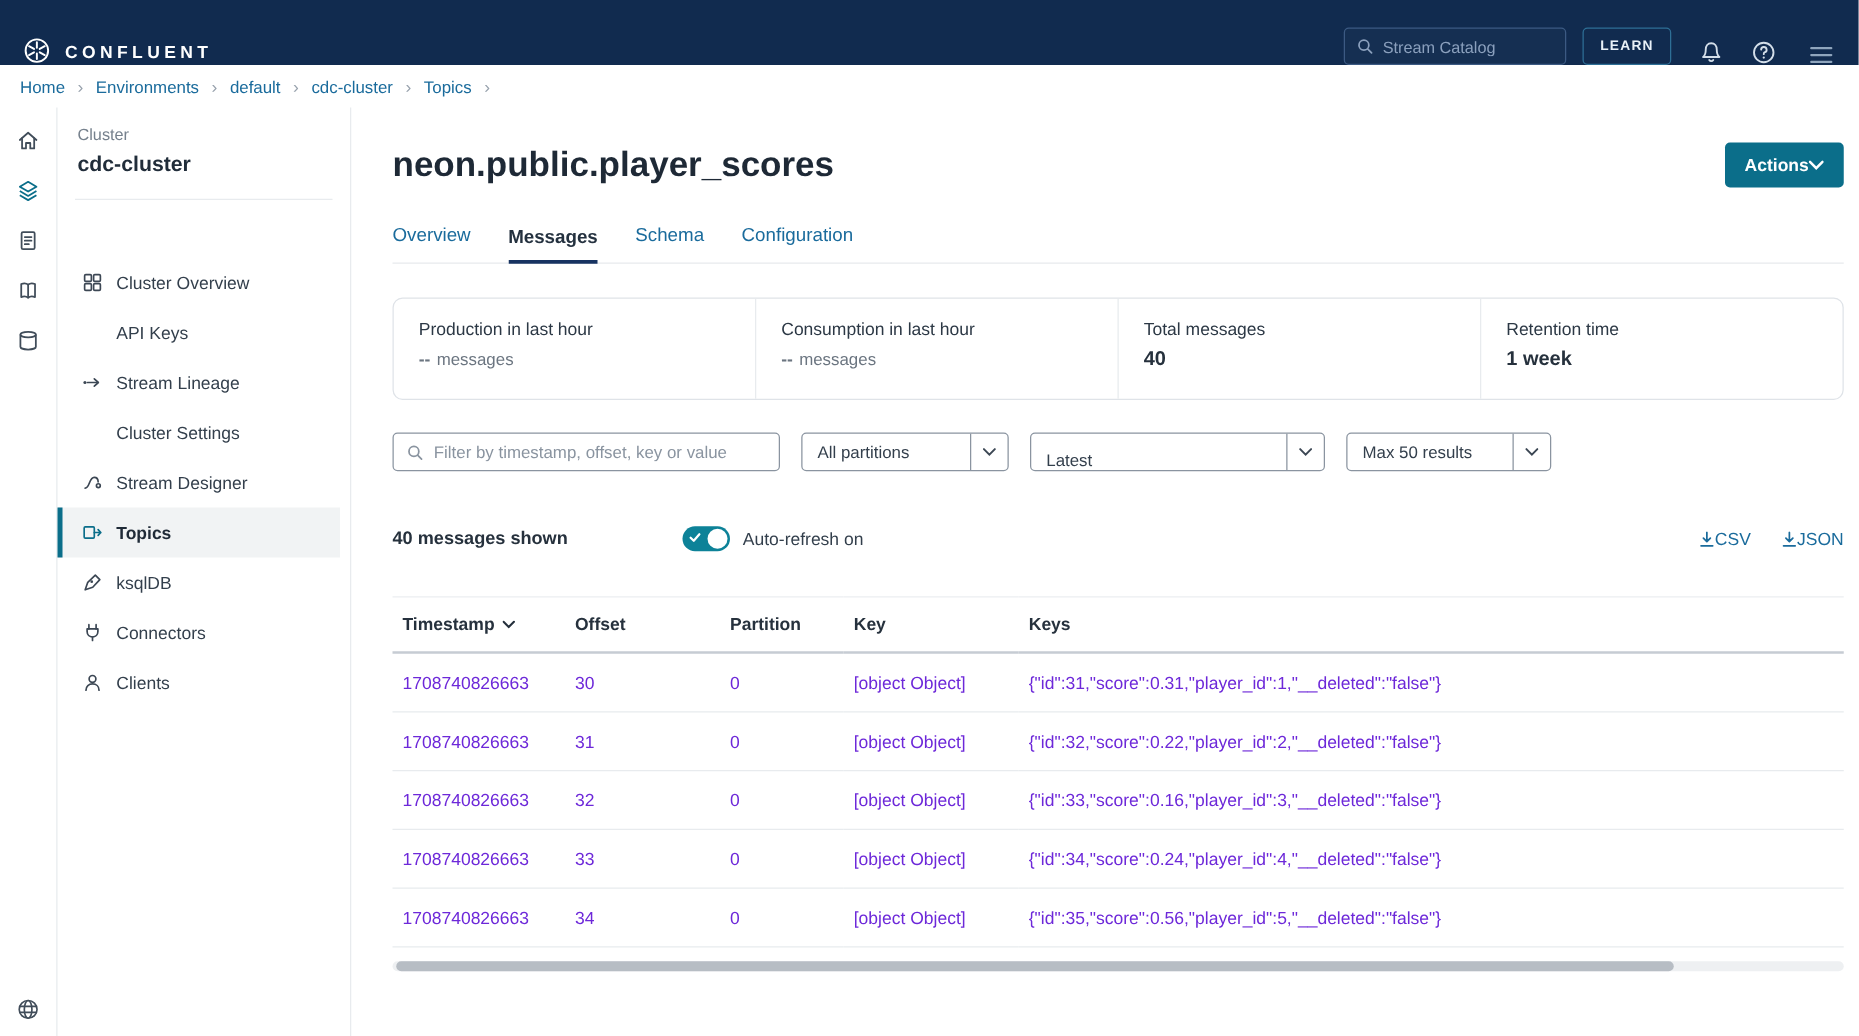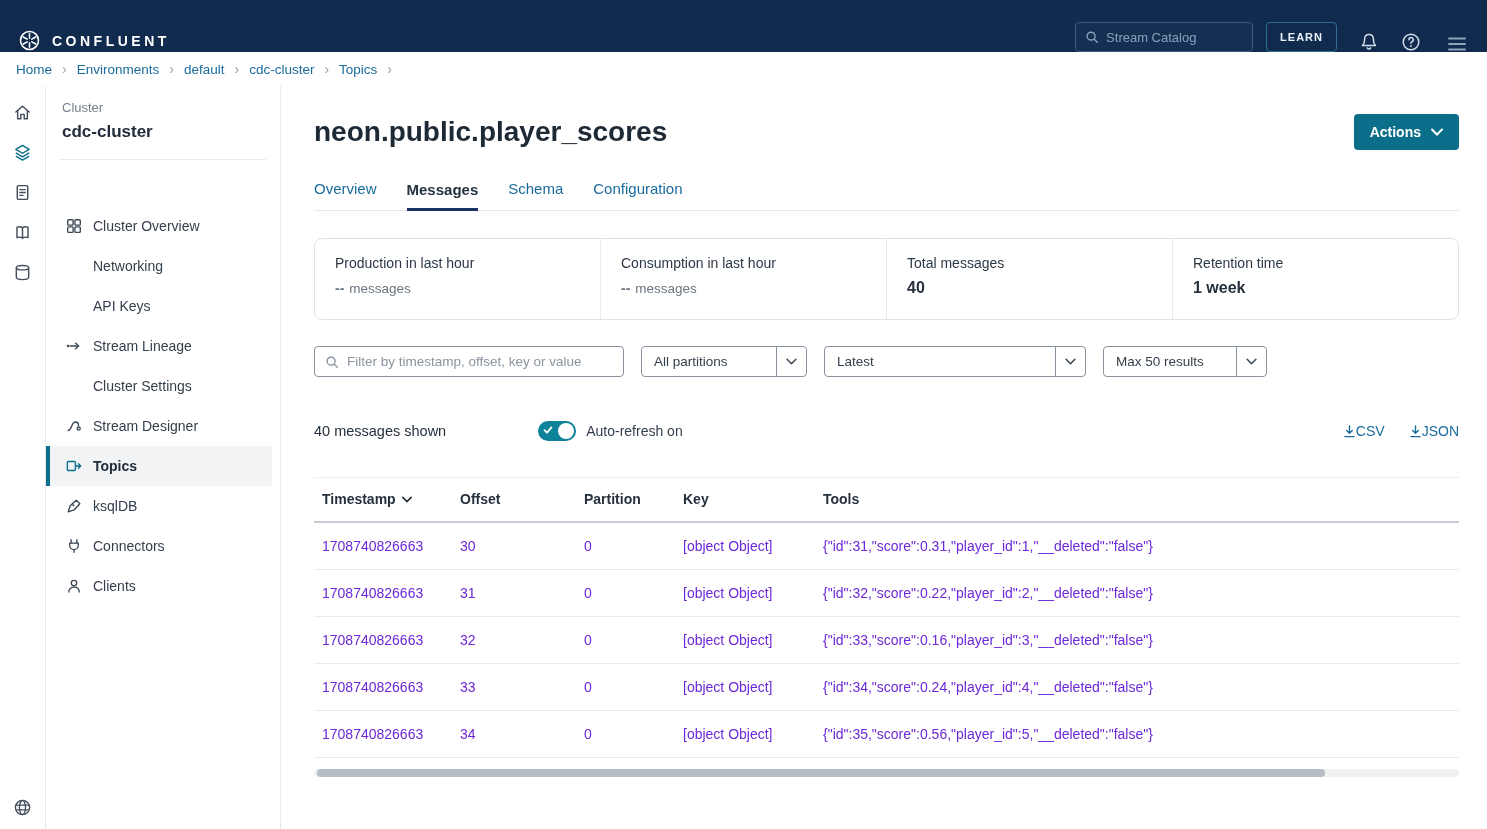--- a/index.html
+++ b/index.html
@@ -49,25 +49,25 @@
   .sb-item.sub { padding-left:47px; }
   .sb-item .ic { width:18px; height:18px; display:flex; color:#3c4754; flex-shrink:0; }
   .sb-item.active { background:#f1f3f4; }
   .sb-item.active::before { content:""; position:absolute; left:0; top:0; bottom:0; width:4px; background:#0b6e8a; }
   .sb-item.active .ic { color:#0b6e8a; }
   .sb-item.active .sb-item-label { font-weight:700; color:#1f2a37; }
   .sb-bottom { margin-top:auto; padding-bottom:0; }
   .sb-bottom .sb-divider { margin-bottom:8px; }
 
   
-  .main { flex:1; padding:0 28px 0 33px; overflow:hidden; }
+  .main { flex:1; padding:0 12px 0 33px; overflow:hidden; }
   .title-row { margin-top:28px; display:flex; align-items:center; justify-content:space-between; }
   .page-title { font-size:28px; font-weight:700; color:#1e2936; }
   .actions-btn { height:36px; padding:0 16px; background:#0b6e8a; color:#fff; border:none; border-radius:4px;
-    font-size:14px; font-weight:700; display:flex; align-items:center; gap:10px; }
+    font-size:14px; font-weight:700; display:flex; align-items:center; }
 
   .tabs { margin-top:30px; display:flex; gap:30px; border-bottom:1px solid #e7eaed; }
   .tab { font-size:15px; color:#1a6b9c; padding-bottom:13px; background:none; border:none; }
   .tab.active { color:#24313f; font-weight:700; padding-bottom:10px; border-bottom:3px solid #173361; margin-bottom:-1px; }
 
   .stats-card { margin-top:27px; border:1px solid #dfe3e8; border-radius:8px; height:82px; display:flex; }
   .stat { flex:1; padding:16px 0 0 20px; border-left:1px solid #e8ebee; }
   .stat:first-child { border-left:none; }
   .stat-label { font-size:14px; color:#2c3845; }
   .stat-value-row { margin-top:8px; }
@@ -78,24 +78,24 @@
   .filter-row { margin-top:26px; display:flex; gap:17px; }
   .filter-search { width:310px; height:31px; border:1px solid #8a94a0; border-radius:4px;
     display:flex; align-items:center; padding:0 10px; gap:8px; color:#8a94a0; }
   .filter-search input { border:none; outline:none; font-size:13.5px; color:#333f4c; width:100%; }
   .filter-search input::placeholder { color:#8a94a0; }
   .select { height:31px; border:1px solid #8a94a0; border-radius:4px; display:flex; align-items:center;
     font-size:13.5px; color:#333f4c; cursor:pointer; background:#fff; }
   .select .lbl { padding:0 12px; flex:1; text-align:left; }
   .select .chev { width:30px; align-self:stretch; border-left:1px solid #8a94a0; display:flex;
     align-items:center; justify-content:center; color:#3c4754; }
-  .select.w-partitions { width:166px; } .select.w-order { width:262px; } .select.w-limit { width:164px; }
+  .select.w-partitions { width:166px; } .select.w-order { width:236px;align-items:flex-end; } .select.w-limit { width:164px; }
 
   .msg-bar { margin-top:44px; display:flex; align-items:center; }
-  .msg-count { font-size:14.5px; font-weight:400; color:#26313d; }
+  .msg-count { font-size:14.5px; font-weight:700; color:#26313d; }
   .toggle { margin-left:92px; width:38px; height:20px; border-radius:10px; background:#0d8298;
     position:relative; border:none; }
   .toggle .knob { position:absolute; right:2px; top:2px; width:16px; height:16px; border-radius:50%; background:#fff; }
   .toggle .tick { position:absolute; left:5px; top:4px; color:#fff; display:flex; }
   .toggle-label { margin-left:10px; font-size:14px; color:#333f4c; }
   .msg-bar .spacer { flex:1; }
   .dl-link { display:flex; align-items:center; gap:0; color:#1a6b9c; font-size:14px; margin-left:24px;
     background:none; border:none; }
 
   table.msg-table { margin-top:36px; width:100%; border-collapse:collapse; table-layout:fixed; }
@@ -241,23 +241,20 @@
           <svg width="18" height="18" viewBox="0 0 20 20" fill="none" stroke="currentColor" stroke-width="1.5">
             <rect x="3" y="3" width="6" height="6" rx="1"></rect>
               <rect x="11" y="3" width="6" height="6" rx="1"></rect>
             <rect x="3" y="11" width="6" height="6" rx="1"></rect>
               <rect x="11" y="11" width="6" height="6" rx="1"></rect>
           </svg>
         </span>
         <span class="sb-item-label">Cluster Overview</span>
       </div>
       <div class="sb-item sub">
-        <span class="sb-item-label">Networking</span>
-      </div>
-      <div class="sb-item sub">
         <span class="sb-item-label">API Keys</span>
       </div>
       <div class="sb-item">
         <span class="ic">
           <svg width="18" height="18" viewBox="0 0 20 20" fill="none" stroke="currentColor" stroke-width="1.5" stroke-linecap="round" stroke-linejoin="round">
             <circle cx="3.3" cy="10" r="1.4" fill="currentColor" stroke="none"></circle>
             <path d="M5.6 10 H14"></path>
               <path d="M11.6 6.8 L15.2 10 L11.6 13.2"></path>
           </svg>
         </span>
@@ -443,21 +440,21 @@
       <thead>
         <tr>
           <th>
             <span>Timestamp</span><span class="sort"><svg style="display:inline" width="10" height="7" viewBox="0 0 12 8" fill="none" stroke="currentColor" stroke-width="2" stroke-linecap="round">
                   <path d="M1 1.5 L6 6.5 L11 1.5"></path>
                 </svg></span>
           </th>
           <th>Offset</th>
           <th>Partition</th>
           <th>Key</th>
-          <th>Tools</th>
+          <th>Keys</th>
         </tr>
       </thead>
       <tbody>
         <tr>
           <td>1708740826663</td>
           <td>30</td>
           <td>0</td>
           <td>[object Object]</td>
           <td>{"id":31,"score":0.31,"player_id":1,"__deleted":"false"}</td>
         </tr>

